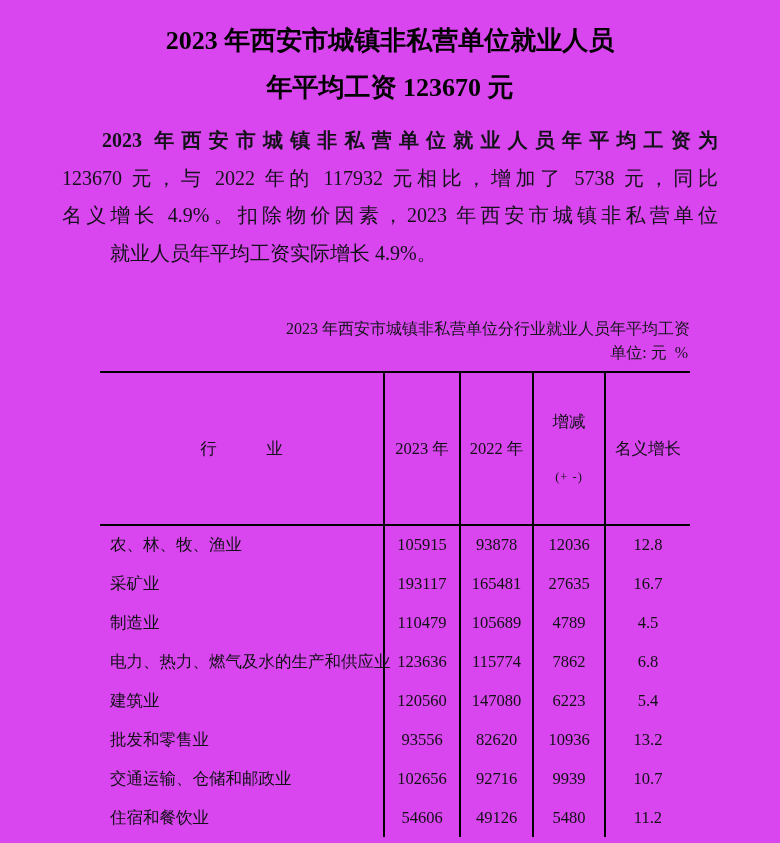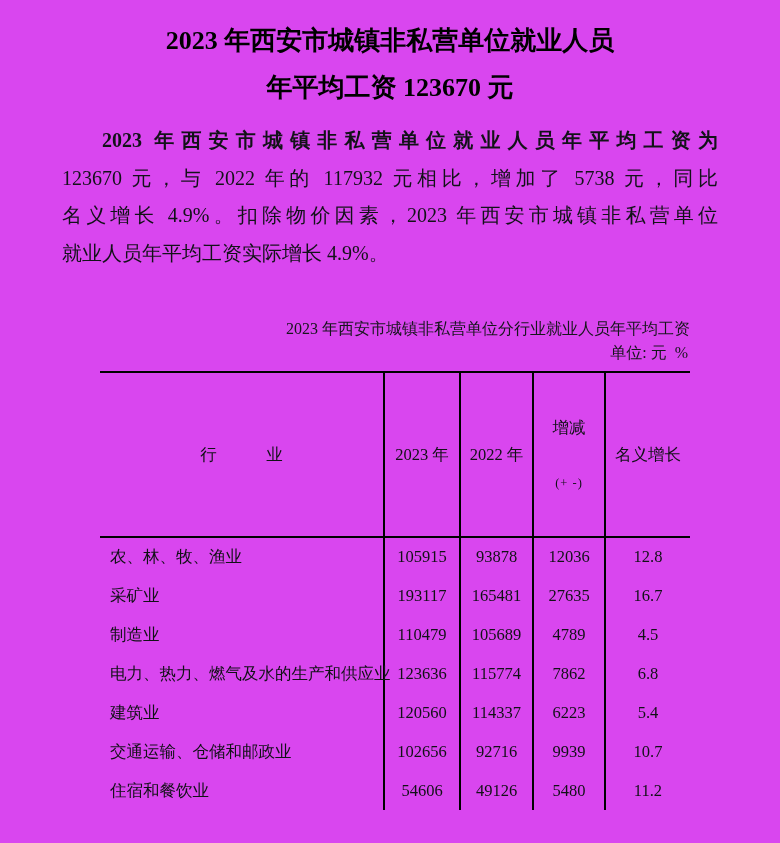--- a/index.html
+++ b/index.html
@@ -37,20 +37,21 @@
     text-align-last: justify;
     white-space: normal;
   }
   .intro-line.first {
     text-indent: 2em;
     font-weight: bold;
   }
   .intro-line.last {
     text-align: left;
     text-align-last: left;
+    margin-left: 48px;
   }
   .table-block {
     margin-left: 100px;
     width: 590px;
   }
   .table-title {
     margin-top: 47px;
     text-align: right;
     font-size: 16px;
     line-height: 20px;
@@ -75,21 +76,21 @@
   }
   .wage-table thead tr {
     height: 40px;
     border-bottom: 2px solid #000;
   }
   .wage-table th {
     font-weight: normal;
     font-size: 16.5px;
     text-align: center;
     vertical-align: middle;
-    padding: 6px;
+    padding: 0;
     white-space: pre;
   }
   .wage-table th .sub {
     display: block;
     font-size: 12.5px;
     line-height: 13px;
     letter-spacing: 1px;
   }
   .wage-table th .main {
     display: block;
@@ -185,25 +186,32 @@
     <td class="industry">电力、热力、燃气及水的生产和供应业</td>
     <td>123636</td>
     <td>115774</td>
     <td>7862</td>
     <td>6.8</td>
   </tr>
 
   <tr>
     <td class="industry">建筑业</td>
     <td>120560</td>
-    <td>114337</td>
+    <td>147080</td>
     <td>6223</td>
     <td>5.4</td>
   </tr>
 
+  <tr>
+    <td class="industry">批发和零售业</td>
+    <td>93556</td>
+    <td>82620</td>
+    <td>10936</td>
+    <td>13.2</td>
+  </tr>
 
   <tr>
     <td class="industry">交通运输、仓储和邮政业</td>
     <td>102656</td>
     <td>92716</td>
     <td>9939</td>
     <td>10.7</td>
   </tr>
 
   <tr>

